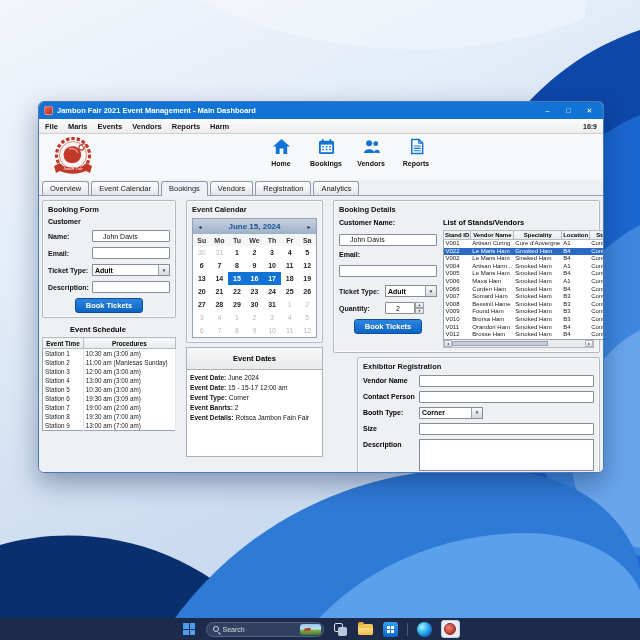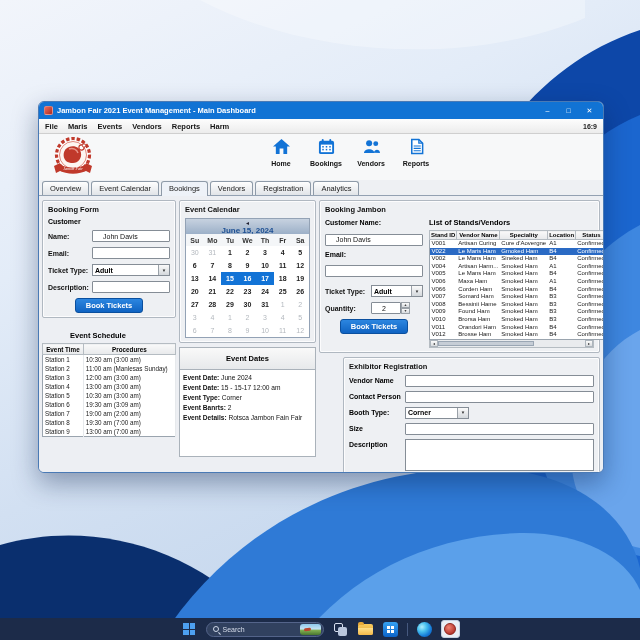--- a/index.html
+++ b/index.html
@@ -30,21 +30,21 @@
   .nav-item{display:flex;flex-direction:column;align-items:center;width:32px;}
   .nav-item svg{width:19px;height:17px;}
   .nav-label{font-size:7px;font-weight:bold;color:#111;margin-top:1px;}
 
   .tabbar{height:16px;display:flex;gap:2px;padding:0 3px;align-items:flex-end;background:#eef0f3;
     border-bottom:1px solid #93a1b2;flex:0 0 auto;}
   .tab{font-size:7.5px;font-weight:normal;color:#222;background:linear-gradient(#fefefe,#e1e4e8);
     border:1px solid #8e9aa8;border-bottom:none;border-radius:3px 3px 0 0;padding:2px 7px;white-space:nowrap;}
   .tab.active{background:#eef2f8;position:relative;top:1px;padding-bottom:3px;}
 
-  .content{flex:1;display:flex;gap:3px;padding:4px 3px 3px;background:#edeff3;min-height:0;}
+  .content{flex:1;display:flex;gap:10px;padding:4px 3px 3px;background:#edeff3;min-height:0;}
   .col{display:flex;flex-direction:column;gap:4px;min-height:0;}
   .col-left{width:134px;flex:0 0 auto;}
   .col-mid{width:137px;flex:0 0 auto;}
   .col-right{flex:1;min-width:0;}
 
   .gb{border:1px solid #b0b8c1;background:#eef0f3;border-radius:2px;padding:4px 5px;
     box-shadow:inset 0 0 0 1px rgba(255,255,255,.8);}
   .gb-title{font-size:7.5px;font-weight:bold;color:#101010;margin-bottom:4px;}
 
   .frow{display:flex;align-items:center;margin-bottom:5px;}
@@ -53,28 +53,28 @@
     font-size:7px;padding:0 10px;font-family:inherit;color:#111;}
   .sec-label{font-size:7px;font-weight:bold;margin:1px 0 5px;}
   .selbox{flex:1;min-width:0;height:12px;background:#fff;border:1px solid #858d96;display:flex;align-items:center;}
   .selbox .txt{flex:1;font-size:7px;font-weight:bold;padding-left:2px;}
   .selarrow{width:11px;align-self:stretch;background:linear-gradient(#fafafa,#d4d8dc);
     border-left:1px solid #9aa1a8;font-size:4.5px;display:flex;align-items:center;justify-content:center;color:#333;}
   .btn{display:block;background:linear-gradient(#2c86e0,#0f63c2);color:#fff;font-weight:bold;font-size:7.5px;
     border:1px solid #0a4f9e;border-radius:3px;padding:2px 10px;font-family:inherit;}
   .btn.center{margin:3px auto 0;}
 
-  .es-title{font-size:7.5px;font-weight:bold;margin:9px 0 3px 2px;padding-left:26px;}
+  .es-title{font-size:7.5px;font-weight:bold;margin:3px 0 3px 2px;padding-left:26px;}
   .es-table{border-collapse:collapse;width:100%;background:#fff;border:1px solid #9aa4ae;}
   .es-table th{font-size:6.3px;font-weight:bold;background:linear-gradient(#f9f9f9,#e7e9eb);
     border:1px solid #b5bcc2;padding:1.5px 2px;}
   .es-table td{font-size:6.3px;color:#222;border-right:1px solid #e6e9ec;padding:1px 2px;height:9px;white-space:nowrap;}
 
   .cal{border:1px solid #93a2b5;background:#fff;}
-  .cal-head{height:15px;background:linear-gradient(#c7d2e0,#9cb0c8);display:flex;align-items:center;padding:0 3px;flex-direction:column;}
+  .cal-head{height:15px;background:linear-gradient(#c7d2e0,#9cb0c8);display:flex;align-items:center;padding:0 3px;}
   .cal-month{flex:1;text-align:center;font-size:8px;font-weight:bold;color:#1d4f93;}
   .cal-arrow{font-size:6px;color:#223;width:8px;text-align:center;}
   .cal-grid{display:grid;grid-template-columns:repeat(7,1fr);}
   .cal-cell{height:13px;display:flex;align-items:center;justify-content:center;font-size:7px;font-weight:bold;color:#222;}
   .cal-cell.dow{height:12px;color:#333;background:#f4f6f8;}
   .cal-cell.m{color:#b3b8be;font-weight:normal;}
   .cal-cell.sel{background:#1273d6;color:#fff;}
 
   .ed{flex:1;display:flex;flex-direction:column;margin-bottom:12px;min-height:0;}
   .ed-title{text-align:center;font-size:7.5px;font-weight:bold;background:linear-gradient(#f9f9f9,#e7e9eb);
@@ -420,21 +420,21 @@
               <div class="ed-line"><b>Event Date:</b><span> 15 - 15-17 12:00 am</span></div>
               <div class="ed-line"><b>Event Type:</b><span> Corner</span></div>
               <div class="ed-line"><b>Event Banrts:</b><span> 2</span></div>
               <div class="ed-line"><b>Event Details:</b><span> Rotsca Jambon Fain Fair</span></div>
             </div>
         </div>
       </div>
 
       <div class="col col-right">
         <div class="gb">
-          <div class="gb-title">Booking Jambon</div>
+          <div class="gb-title">Booking Details</div>
           <div class="bs-row">
             <div class="bs-form">
               <div class="bs-label">Customer Name:</div>
               <input class="tin" value="John Davis" style="">
               <div class="bs-label">Email:</div>
               <input class="tin" value="" style="">
               <div class="frow" style="margin-top:4px;">
                 <label>Ticket Type:</label>
                 <div class="selbox">
                   <span class="txt">Adult</span>

